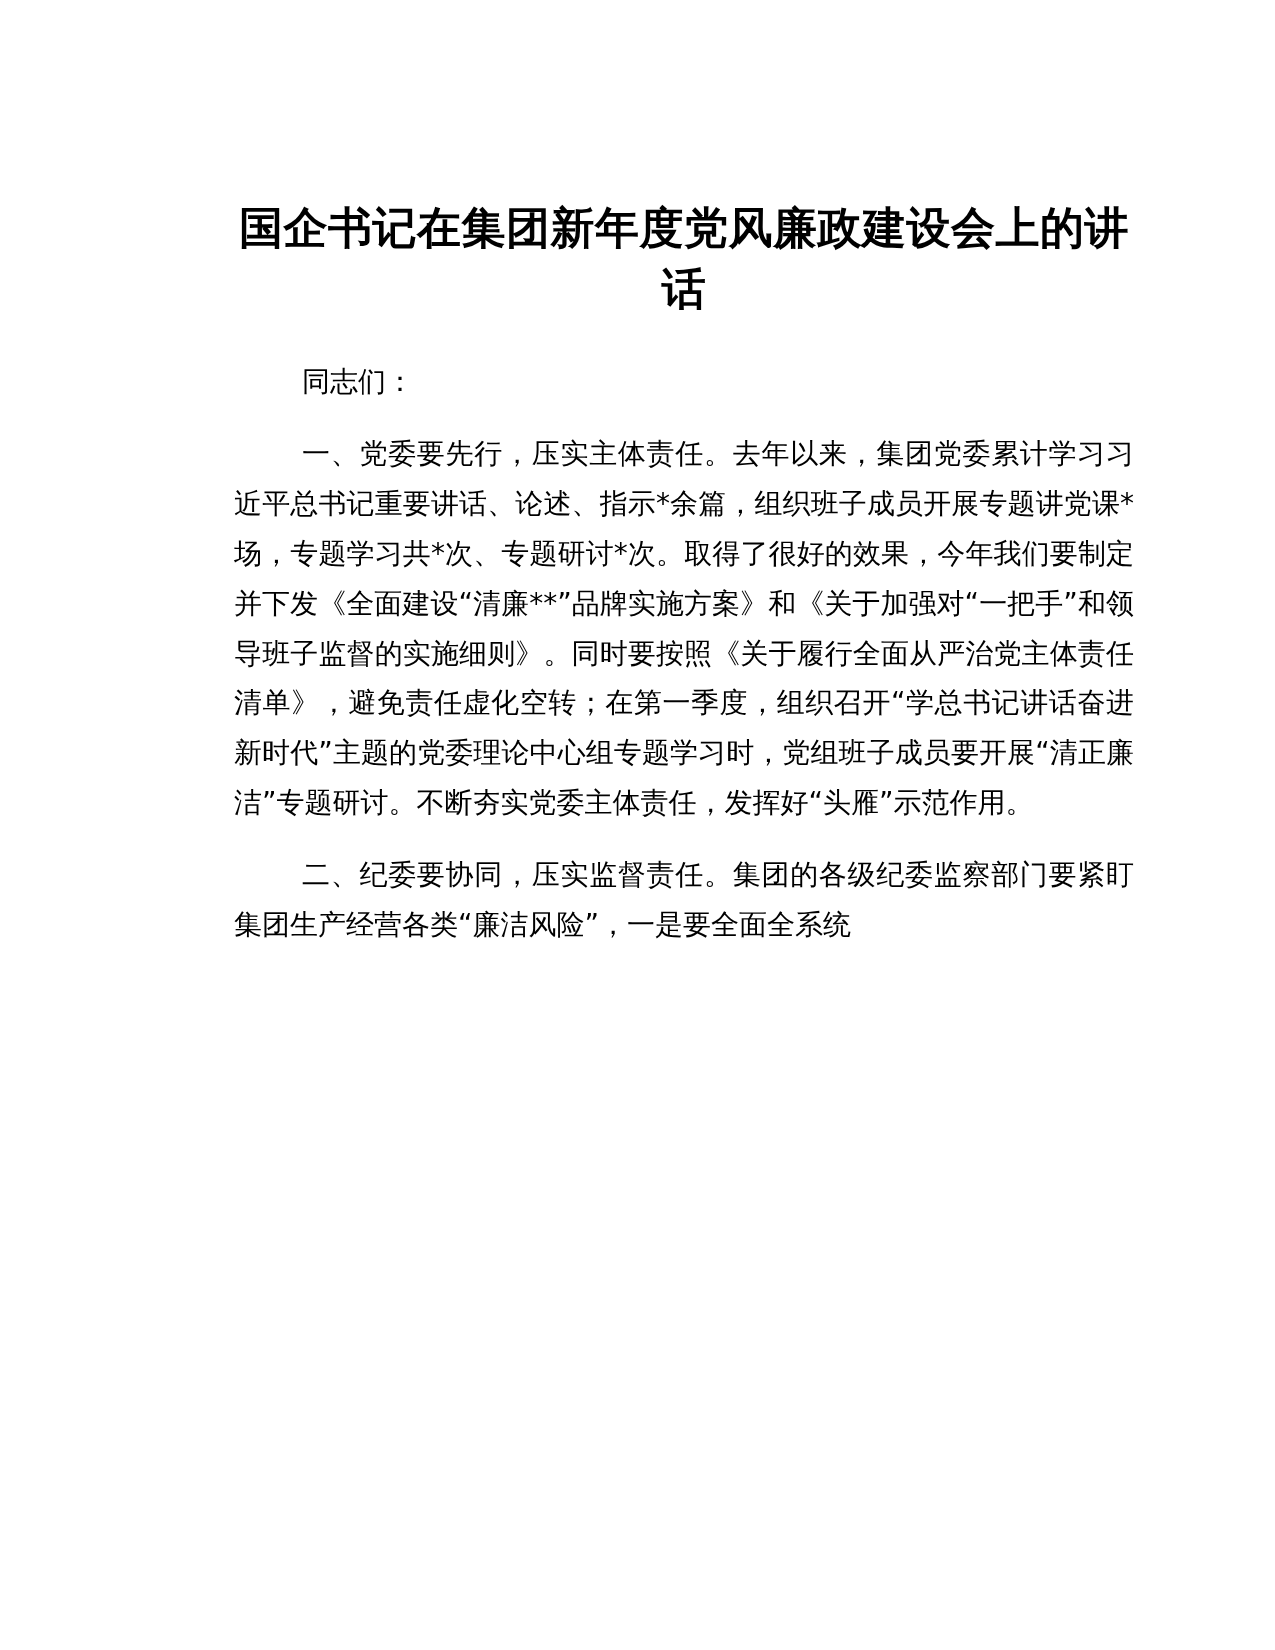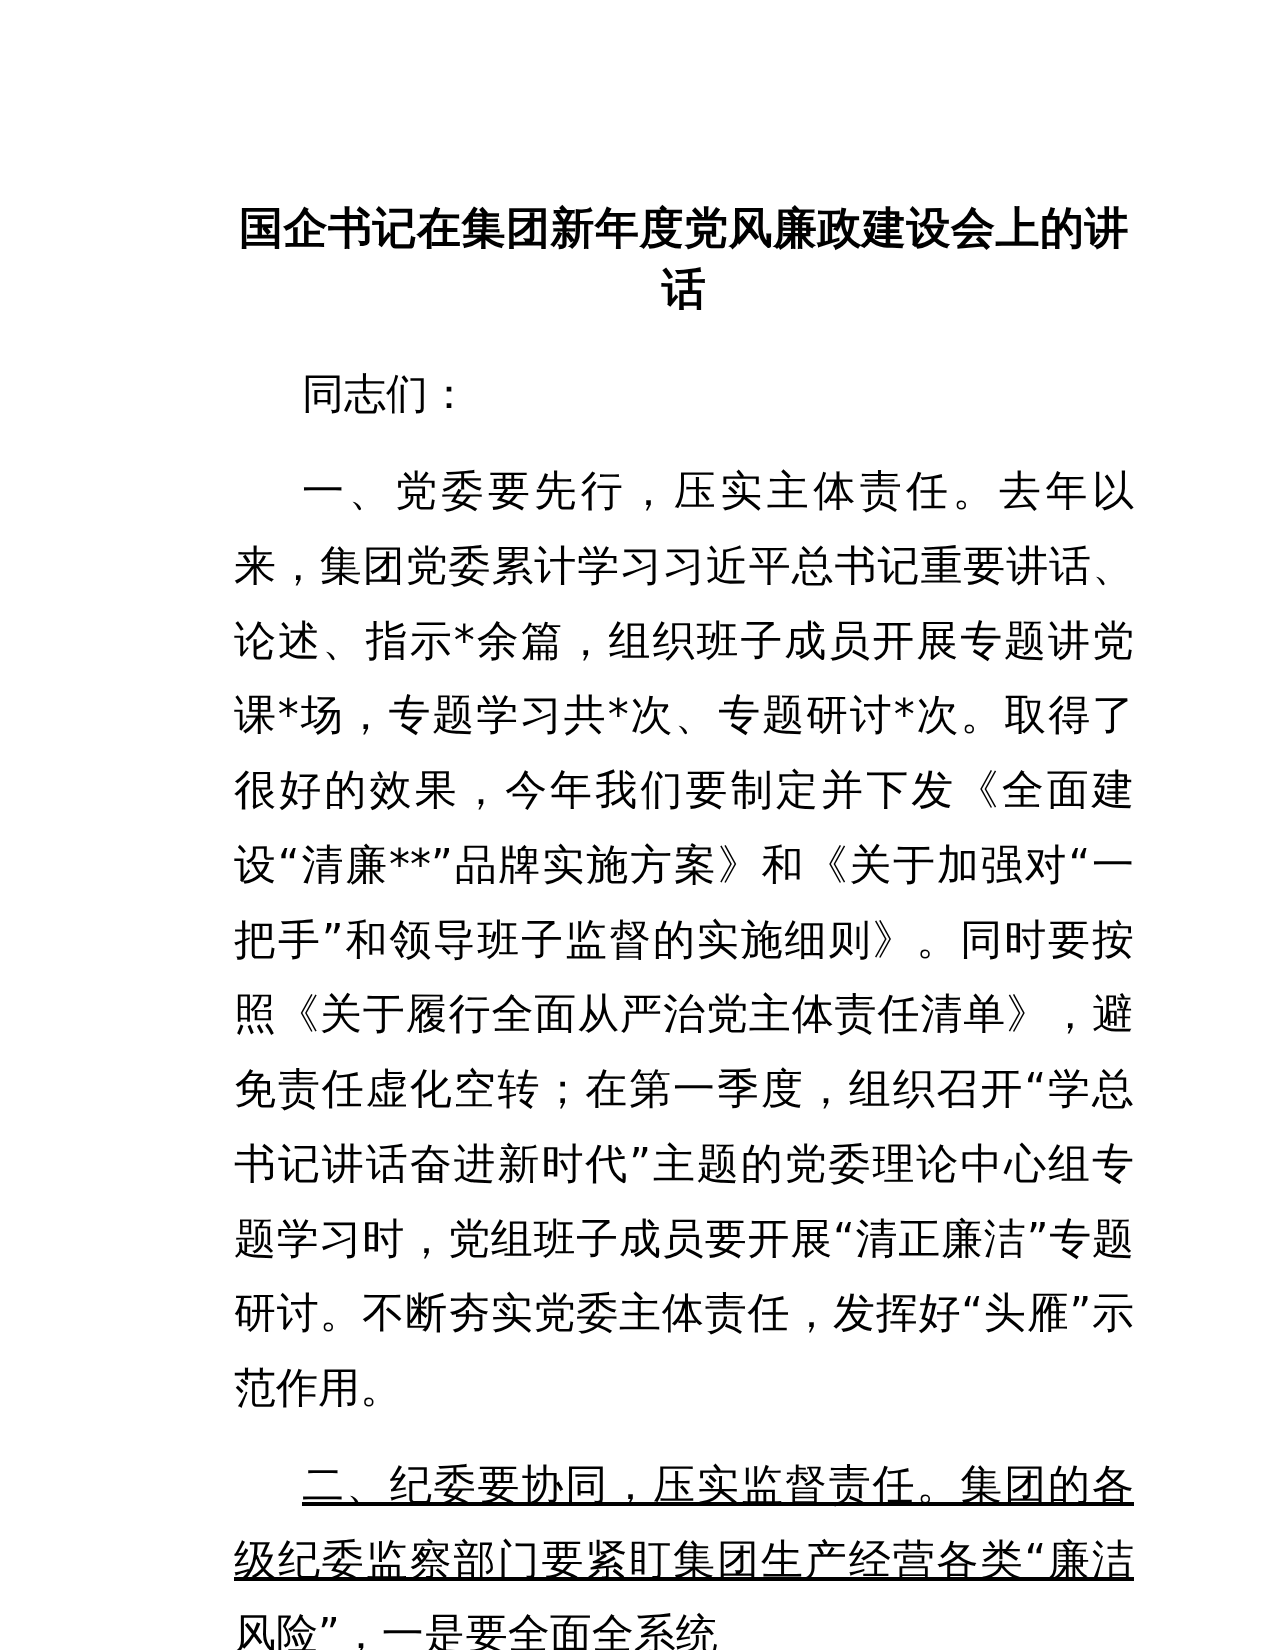--- a/index.html
+++ b/index.html
@@ -34,39 +34,38 @@
     font-size: 44px;
     font-weight: bold;
     line-height: 1.38;
     text-align: center;
     letter-spacing: 0.5px;
     margin: 0;
     padding-top: 198px;
     padding-bottom: 0;
   }
   .para {
-    font-size: 42px;
+    font-size: 28px;
     line-height: 1.78;
     text-align: justify;
     text-justify: inter-ideograph;
     margin: 0;
     padding-top: 22px;
     letter-spacing: 0px;
     word-break: break-all;
   }
   .para.indent {
     text-indent: 68px;
   }
   .para.salutation {
     text-indent: 68px;
     padding-top: 38px;
   }
   .para.clipped {
     padding-top: 22px;
-    text-decoration: underline;
   }
 </style>
 </head>
 <body>
 
 <div class="page">
   <div class="doc-body">
 
     <h1 class="doc-title">国企书记在集团新年度党风廉政建设会上的讲话</h1>
 

